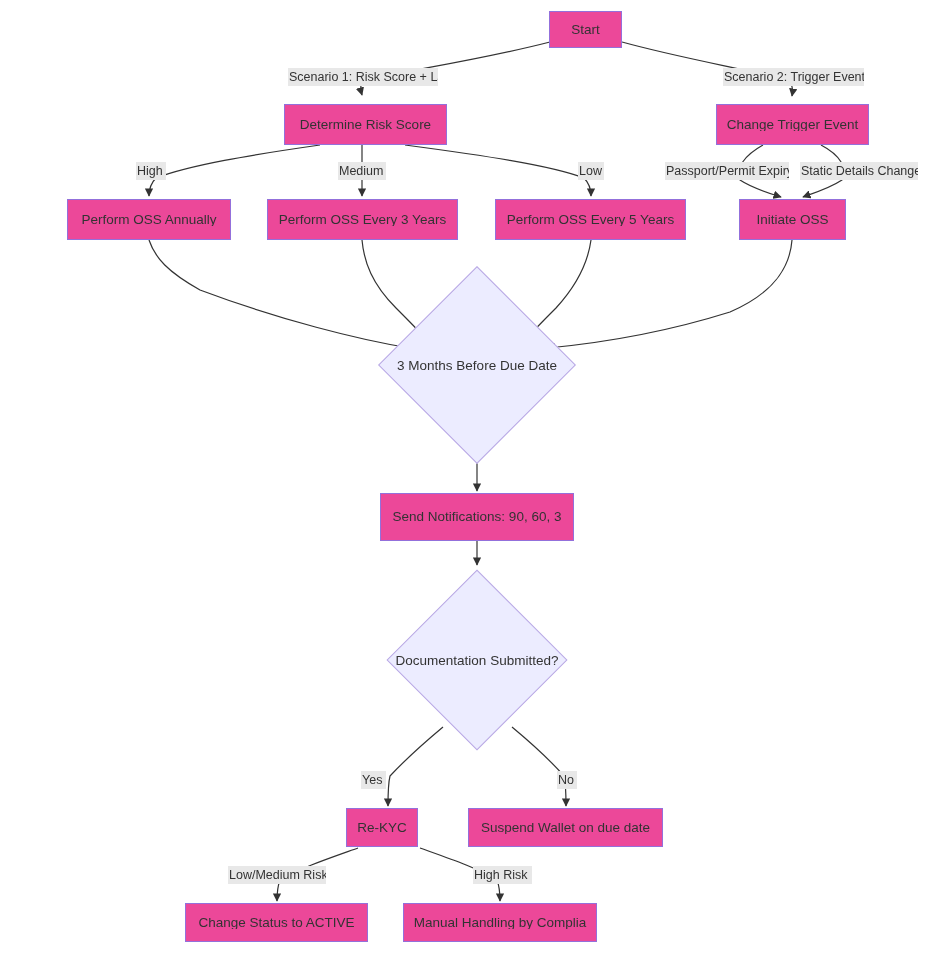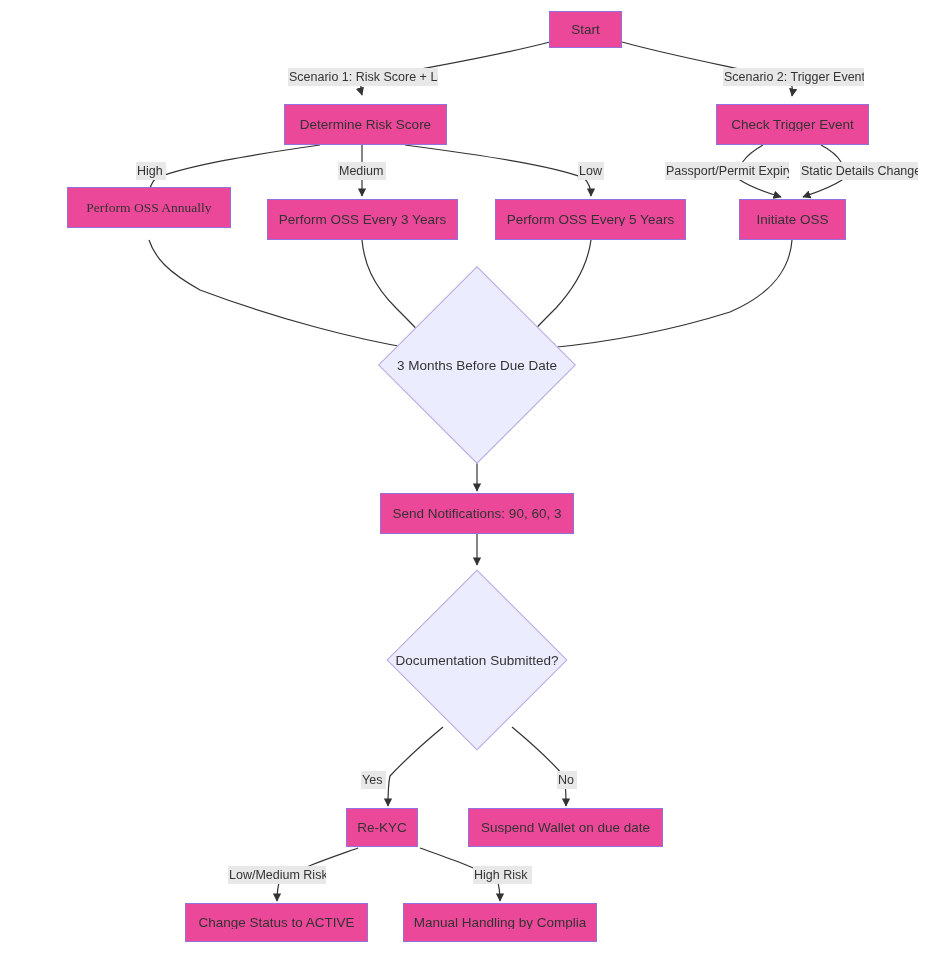--- a/index.html
+++ b/index.html
@@ -120,45 +120,45 @@
 
   <div class="node" style="left:549px;top:11px;width:73px;height:37px;">
     <span class="txt">Start</span>
   </div>
 
   <div class="node" style="left:284px;top:104px;width:163px;height:41px;">
     <span class="txt">Determine Risk Score</span>
   </div>
 
   <div class="node" style="left:716px;top:104px;width:153px;height:41px;">
-    <span class="txt">Check Trigger Event</span>
-  </div>
-
-  <div class="node" style="left:67px;top:187px;width:164px;height:41px;font-family:Liberation Serif, serif;">
+    <span class="txt">Change Trigger Event</span>
+  </div>
+
+  <div class="node" style="left:67px;top:199px;width:164px;height:41px;">
     <span class="txt">Perform OSS Annually</span>
   </div>
 
   <div class="node" style="left:267px;top:199px;width:191px;height:41px;">
     <span class="txt">Perform OSS Every 3 Years</span>
   </div>
 
   <div class="node" style="left:495px;top:199px;width:191px;height:41px;">
     <span class="txt">Perform OSS Every 5 Years</span>
   </div>
 
   <div class="node" style="left:739px;top:199px;width:107px;height:41px;">
     <span class="txt">Initiate OSS</span>
   </div>
 
   <div class="diamond" style="left:407px;top:295px;width:140px;height:140px;">
     <div class="shape"></div>
     <div class="dtxt">3 Months Before Due Date</div>
   </div>
 
-  <div class="node" style="left:380px;top:493px;width:194px;height:41px;">
+  <div class="node" style="left:380px;top:493px;width:194px;height:48px;">
     <span class="txt">Send Notifications: 90, 60, 3</span>
   </div>
 
   <div class="diamond" style="left:413px;top:596px;width:128px;height:128px;">
     <div class="shape"></div>
     <div class="dtxt">Documentation Submitted?</div>
   </div>
 
   <div class="node" style="left:346px;top:808px;width:72px;height:39px;">
     <span class="txt">Re-KYC</span>

